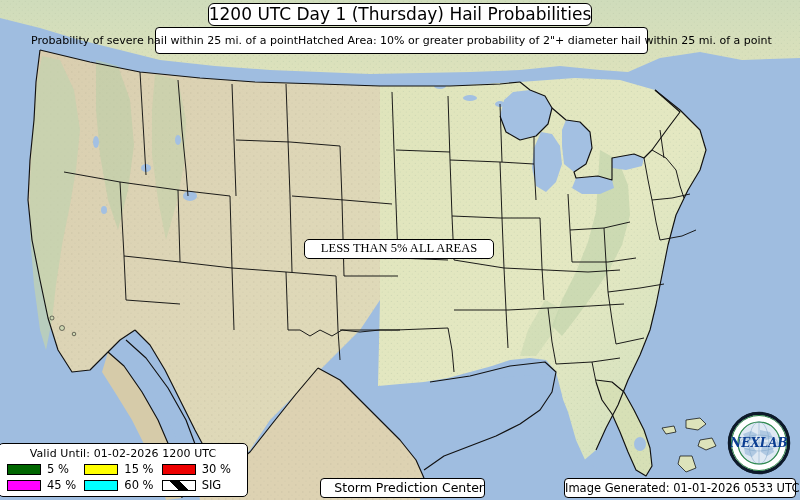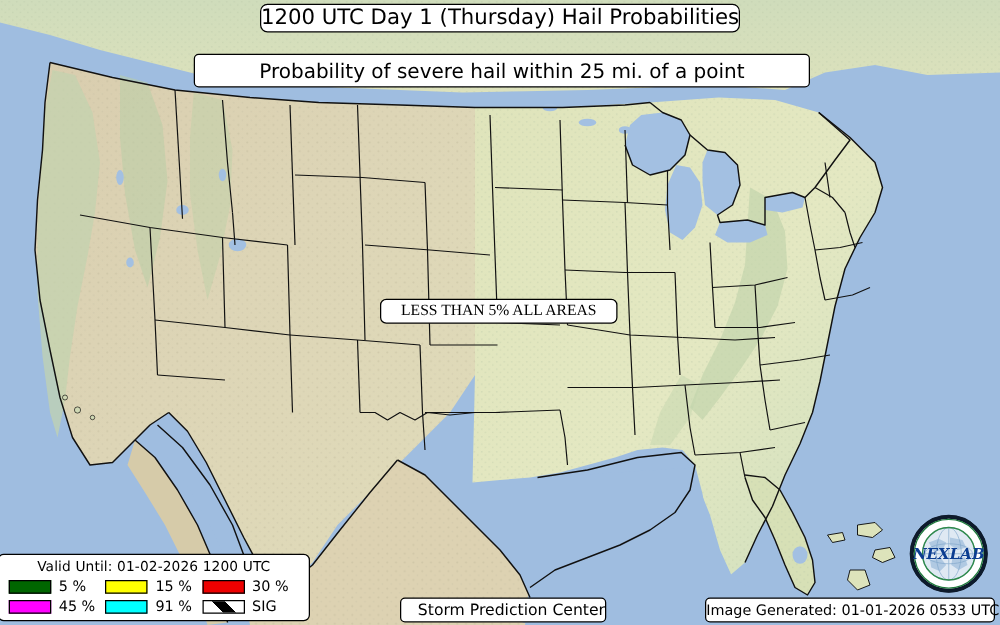--- a/index.html
+++ b/index.html
@@ -20,22 +20,22 @@
     border-radius:5px;color:#000;text-align:center;
     line-height:1.08;white-space:nowrap;box-sizing:border-box;
   }
 
   #title-box{
     left:208px;top:3px;width:384px;height:23px;
     font-size:17px;border-radius:6px;
     display:flex;align-items:center;justify-content:center;
   }
   #subtitle-box{
-    left:155px;top:43px;width:493px;height:27px;
-    font-size:16px;border-radius:4px;
+    left:155px;top:27px;width:493px;height:27px;
+    font-size:11px;border-radius:4px;
     display:flex;flex-direction:row;align-items:center;justify-content:center;
   }
   #subtitle-box .l{display:block;}
 
   #area-note{
     left:304px;top:239px;width:190px;height:20px;
     font-size:12.5px;border-radius:5px;
     display:flex;align-items:center;justify-content:center;font-family:Liberation Serif, serif;
   }
 
@@ -310,20 +310,21 @@
       </g>
     </svg>
   </div>
 
   <div class="boxlabel" id="title-box">
     <span>1200 UTC Day 1 (Thursday) Hail Probabilities</span>
   </div>
 
   <div class="boxlabel" id="subtitle-box">
     <span class="l">Probability of severe hail within 25 mi. of a point</span>
+    <span class="l">Hatched Area: 10% or greater probability of 2"+ diameter hail within 25 mi. of a point</span>
   </div>
 
   <div class="boxlabel" id="area-note">
     <span>LESS THAN 5% ALL AREAS</span>
   </div>
 
   <div id="legend">
     <div id="legend-title">Valid Until: 01-02-2026 1200 UTC</div>
     <div class="legend-rows">
       <div class="legend-row">
@@ -340,21 +341,21 @@
           <span class="legend-text">30 %</span>
         </div>
       </div>
       <div class="legend-row">
         <div class="legend-item">
           <span class="swatch" style="background: rgb(255, 0, 255);"></span>
           <span class="legend-text">45 %</span>
         </div>
         <div class="legend-item">
           <span class="swatch" style="background: rgb(0, 255, 255);"></span>
-          <span class="legend-text">91 %</span>
+          <span class="legend-text">60 %</span>
         </div>
         <div class="legend-item">
           <span class="swatch sig"></span>
           <span class="legend-text">SIG</span>
         </div>
       </div>
     </div>
   </div>
 
   <div class="boxlabel" id="spc-box">

